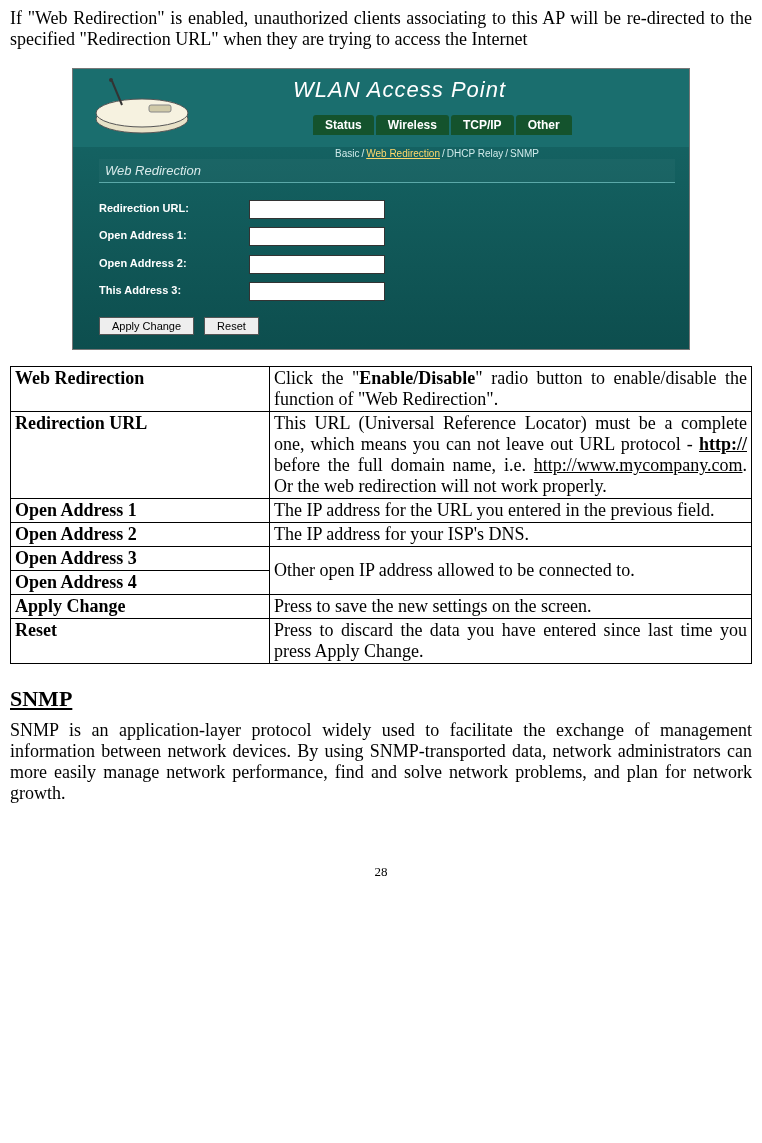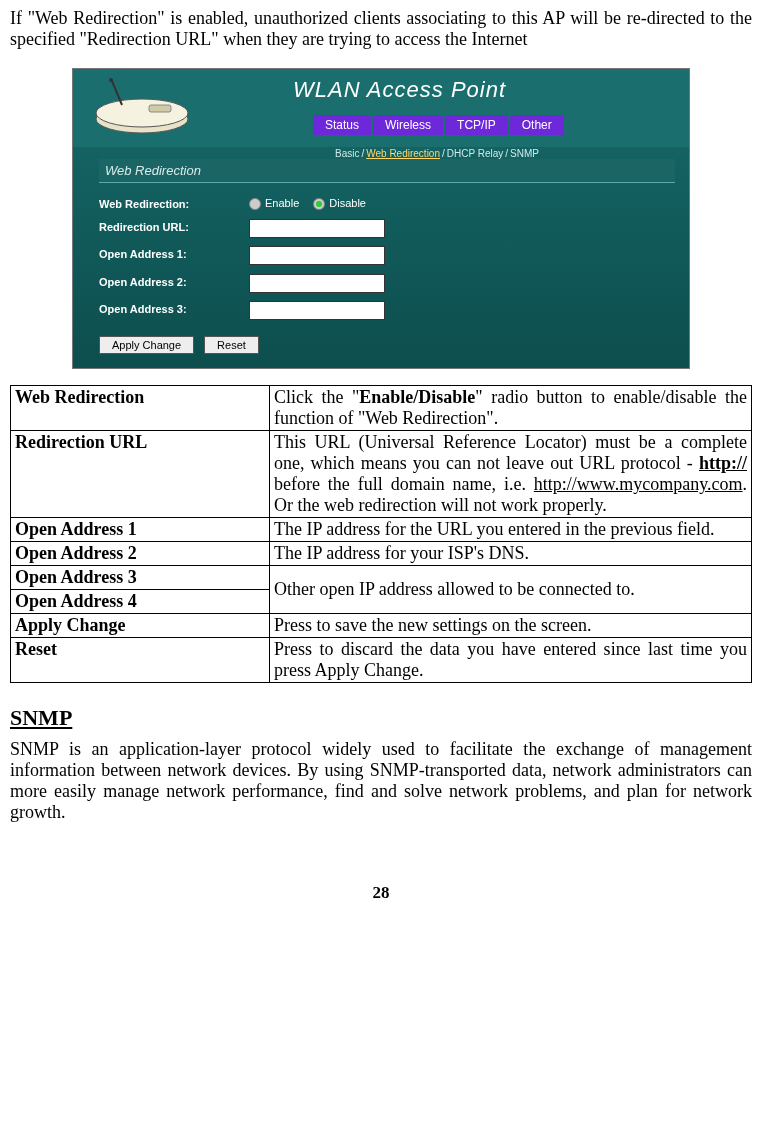--- a/index.html
+++ b/index.html
@@ -43,23 +43,23 @@
     font-style: italic;
     letter-spacing: 1px;
   }
   .tabline {
     position:absolute;
     top:46px; left:240px;
     display:flex;
     gap:2px;
   }
   .tab {
-    background:#6d28d9;
+    background:#14532d;
     color:#fff;
-    font-weight:normal;
+    font-weight:bold;
     font-size:12px;
     padding:3px 12px;
     border-radius:3px 3px 0 0;
   }
   .subnav {
     position:absolute;
     top:79px; left:262px;
     font-size:10px;
     color:#cfeaea;
   }
@@ -156,22 +156,22 @@
     font-size: 22px;
     text-decoration: underline;
     font-weight: bold;
     margin: 6px 0 8px 0;
   }
   .snmp-body {
     text-align: justify;
   }
   .pagenum {
     text-align:center;
-    font-size:17px;
-    font-weight:bold;
+    font-size:13px;
+    font-weight:normal;
     margin-top:60px;
   }
 </style>
 </head>
 <body>
 
 <div class="intro">If "Web Redirection" is enabled, unauthorized clients associating to this AP will be re-directed to the specified "Redirection URL" when they are trying to access the Internet</div>
 
 <div class="screenshot">
   <div class="ap-header">
@@ -193,40 +193,33 @@
     </div>
     <div class="subnav">
       <span>Basic</span><span class="sep">/</span><span class="sel">Web Redirection</span><span class="sep">/</span><span>DHCP Relay</span><span class="sep">/</span><span>SNMP</span>
     </div>
   </div>
   <div class="ap-body">
     <div class="panel">
       <div class="panel-title">Web Redirection</div>
 
       <div class="form-row">
-        <div class="form-label">Web Redirection:</div>
-        <div class="radio-group">
-          <span><span class="radio-dot"></span><span>Enable</span></span>
-          <span><span class="radio-dot sel"></span><span>Disable</span></span>
-        </div>
-      </div>
-      <div class="form-row">
         <div class="form-label">Redirection URL:</div>
         <div class="form-field"><input type="text" style=""></div>
       </div>
       <div class="form-row">
         <div class="form-label">Open Address 1:</div>
         <div class="form-field"><input type="text" style=""></div>
       </div>
       <div class="form-row">
         <div class="form-label">Open Address 2:</div>
         <div class="form-field"><input type="text" style=""></div>
       </div>
       <div class="form-row">
-        <div class="form-label">Open Address 3:</div>
+        <div class="form-label">This Address 3:</div>
         <div class="form-field"><input type="text" style=""></div>
       </div>
 
       <div class="btn-row">
         <button class="apbtn">Apply Change</button>
         <button class="apbtn">Reset</button>
       </div>
     </div>
   </div>
 </div>

